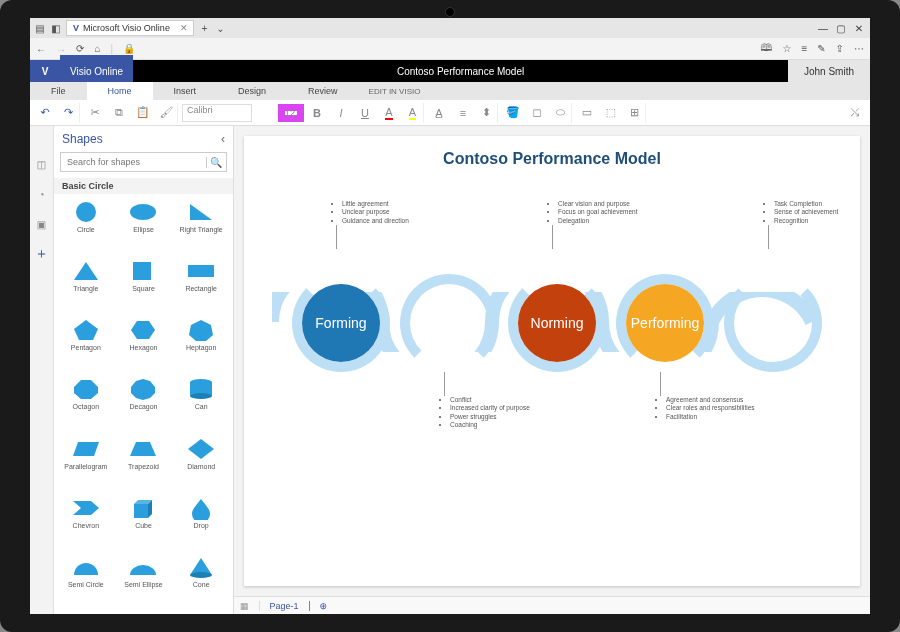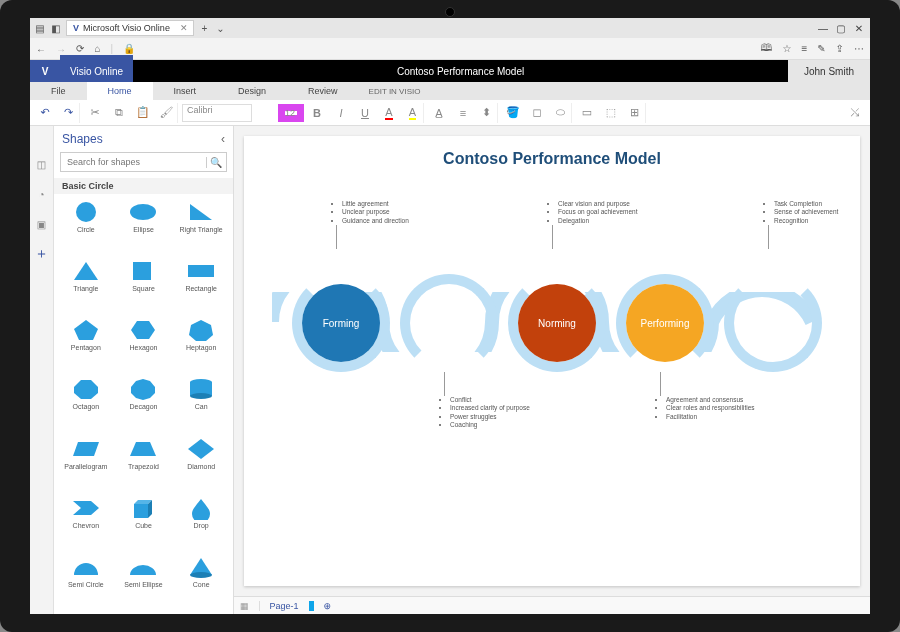--- a/index.html
+++ b/index.html
@@ -61,31 +61,31 @@
 
 
 .canvas-wrap { flex:1; display:flex; flex-direction:column;}
 .canvas { flex:1; background:#f3f3f3; padding:10px; overflow:hidden;}
 .page { background:#fff; width:100%; height:100%; box-shadow:0 1px 3px rgba(0,0,0,.2); padding:14px 18px; position:relative;}
 .page-title { text-align:center; color:#1f4e79; font-size:16px; font-weight:600; margin-bottom:14px;}
 
 
 .diagram { position:relative; height:300px;}
 .wave { position:absolute; top:110px; left:10px; right:10px; }
-.stage { position:absolute; width:78px; height:78px; border-radius:50%; display:flex; align-items:center; justify-content:center; color:#fff; font-size:10px;}
+.stage { position:absolute; width:78px; height:78px; border-radius:50%; display:flex; align-items:center; justify-content:center; color:#fff; font-size:14px;}
 .ring { position:absolute; width:98px; height:98px; border-radius:50%; border:10px solid #bcdff5;}
 .notes { position:absolute; font-size:6.5px; color:#555; line-height:1.3;}
 .notes .h { width:0; height:24px; border-left:1px solid #999; margin-left:4px;}
 .notes ul { list-style:disc; padding-left:10px;}
 .notes.down .h{margin-top:0;}
 .notes.up .h{margin-bottom:0;}
 
 
 .page-tabs { height:18px; background:#f9f9f9; border-top:1px solid #ddd; display:flex; align-items:center; font-size:9px; padding:0 6px; gap:10px;}
-.page-tabs .pt { color:#3955a3; border-right:5px solid #0ea5e9; padding-right:10px;}
+.page-tabs .pt { color:#3955a3; border-right:1px solid #0ea5e9; padding-right:10px;}
 
 </style>
 </head>
 <body>
 
 <div class="tablet-frame">
 <div class="camera"></div>
 <div class="screen">
 
   <div class="browser-top">

